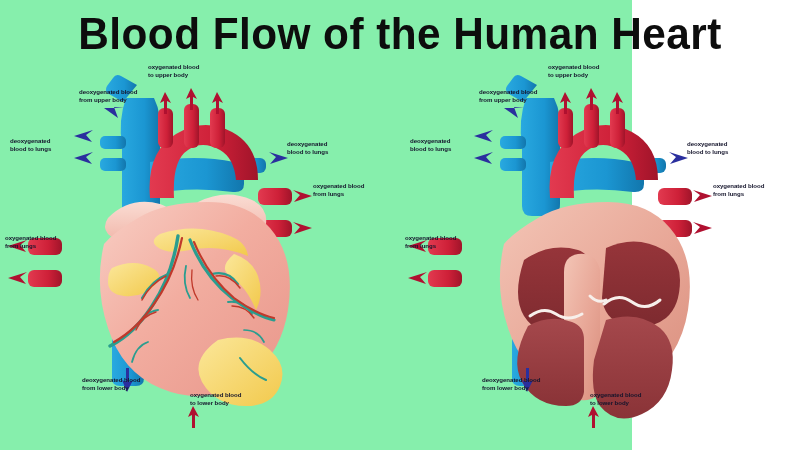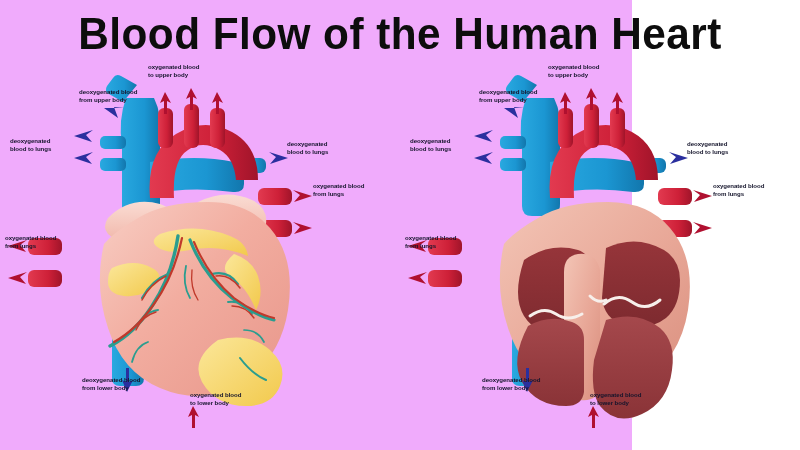--- a/index.html
+++ b/index.html
@@ -14,21 +14,21 @@
     height: 450px;
     position: relative;
     overflow: hidden;
     font-family: "Liberation Sans", sans-serif;
   }
 
   #canvas {
     position: relative;
     width: 632px;
     height: 450px;
-    background: #f0abfc;
+    background: #86efac;
   }
 
   
   #page-title {
     position: absolute;
     left: 0;
     top: 8px;
     width: 800px;
     text-align: center;
     font-family: "Liberation Sans", sans-serif;

